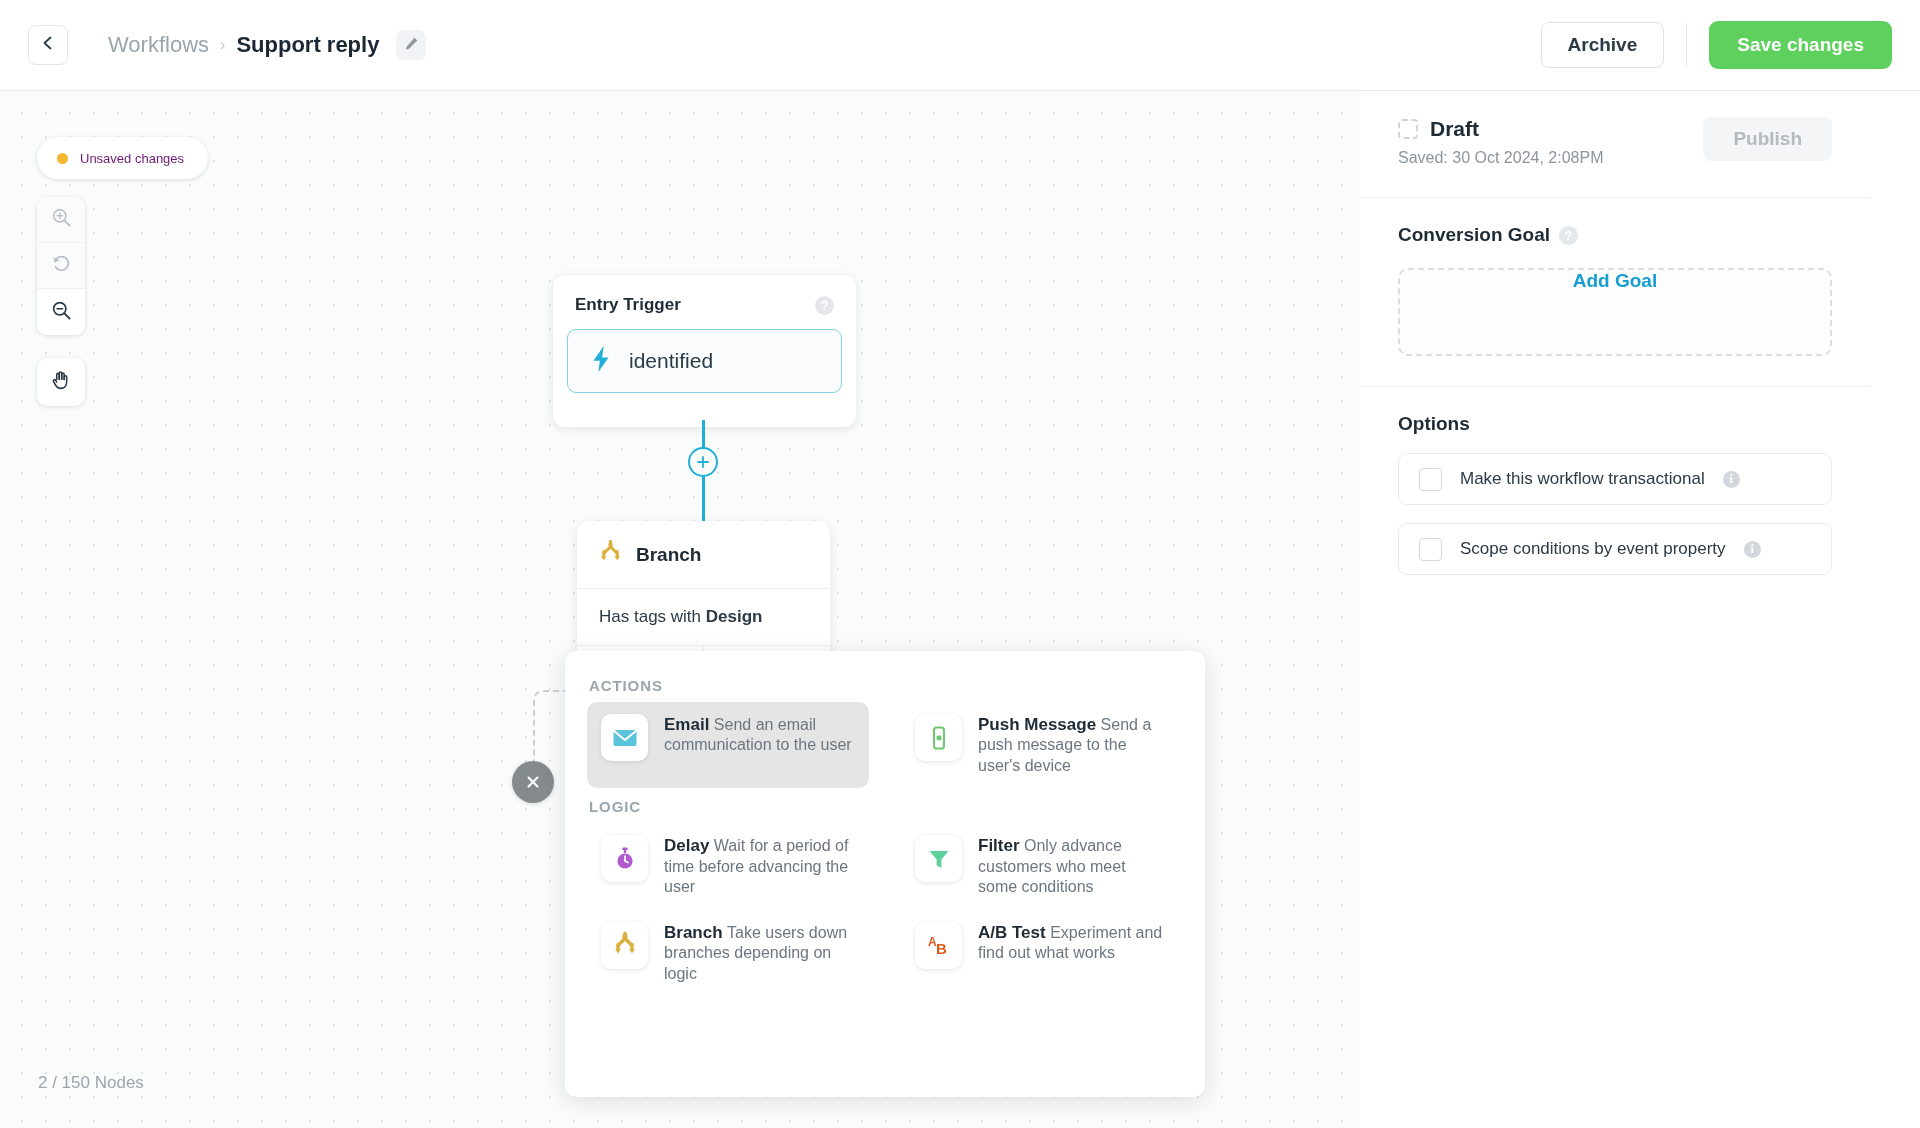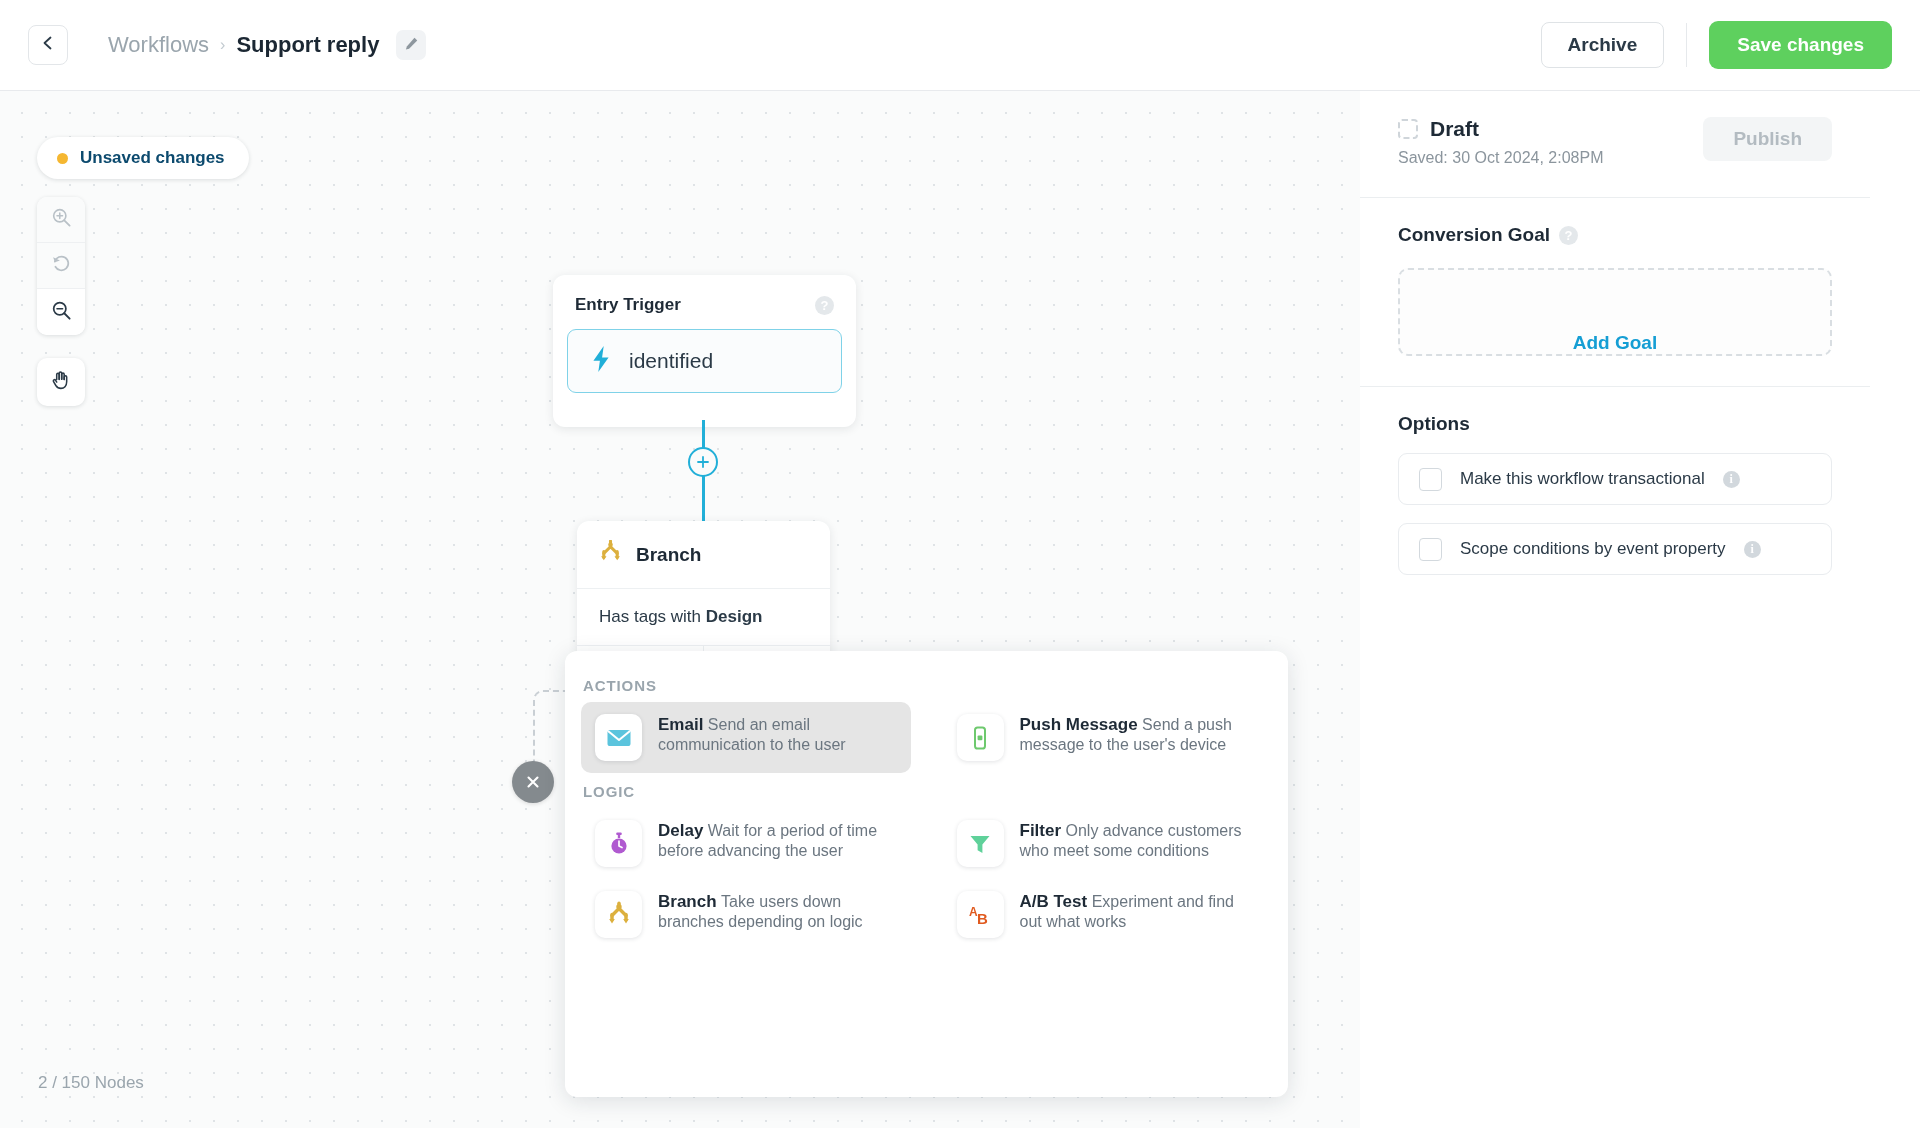--- a/index.html
+++ b/index.html
@@ -54,21 +54,21 @@
     overflow: hidden;
   }
   .rail { position: absolute; top: 91px; left: 1409px; width: 1px; height: 1037px; background: #e8eaed; }
 
   .unsaved-pill {
     position: absolute; left: 37px; top: 137px; height: 42px;
     background: #fff; border-radius: 21px; box-shadow: 0 1px 4px rgba(30,40,50,.14);
     display: flex; align-items: center; gap: 12px; padding: 0 24px 0 20px;
   }
   .dot-amber { width: 11px; height: 11px; border-radius: 50%; background: #f5b731; flex: none; }
-  .unsaved-pill span { font-size: 17px; font-weight: 700; color: #0c4a6e; white-space: nowrap; }
+  .unsaved-pill span { font-size: 13px; font-weight: 400; color: #701a75; white-space: nowrap; }
 
   .zoomstack {
     position: absolute; left: 37px; top: 197px; width: 48px;
     background: #fff; border-radius: 10px; box-shadow: 0 1px 4px rgba(30,40,50,.14);
     overflow: hidden;
   }
   .zoombtn {
     width: 48px; height: 46px; display: flex; align-items: center; justify-content: center;
     cursor: pointer; background: #fff; border-bottom: 1px solid #eef0f2;
   }
@@ -135,23 +135,23 @@
     border-top-left-radius: 10px; background: transparent;
   }
   .close-chip {
     position: absolute; left: 512px; top: 761px; width: 42px; height: 42px;
     border-radius: 50%; background: #848a8e; display: flex; align-items: center;
     justify-content: center; cursor: pointer; box-shadow: 0 1px 4px rgba(0,0,0,.14);
   }
 
   
   .picker {
-    position: absolute; left: 565px; top: 651px; width: 723px; height: 446px;
+    position: absolute; left: 565px; top: 651px; width: 640px; height: 446px;
     background: #fff; border-radius: 12px; box-shadow: 0 4px 22px rgba(25,38,52,.13);
-    padding: 20px 16px;
+    padding: 20px 22px;
   }
   .picker-group { font-size: 15px; font-weight: 700; letter-spacing: .9px; color: #9aa5ad;
     margin: 6px 0 8px 2px; }
   .picker-grid { display: grid; grid-template-columns: 1fr 1fr; gap: 0px 32px; }
   .picker-item {
     display: flex; gap: 16px; padding: 12px 14px; border-radius: 10px; cursor: pointer;
     align-items: flex-start;
   }
   .picker-item.selected { background: #e5e5e5; }
   .pi-icon {
@@ -177,21 +177,21 @@
   .draft-saved { font-size: 16px; color: #8b959d; margin-top: 8px; }
   .btn-publish {
     background: #f3f5f6; border: none; border-radius: 8px; color: #b3bbc1;
     font-size: 19px; font-weight: 700; padding: 0 30px; height: 44px;
     cursor: not-allowed; font-family: inherit;
   }
   .sec-title { font-size: 19px; font-weight: 700; color: #1e2a36; display: flex;
     align-items: center; gap: 9px; }
   .add-goal {
     margin-top: 22px; height: 88px; border: 2px dashed #d9dee2; border-radius: 10px;
-    display: flex; align-items: flex-end; justify-content: center; cursor: pointer;
+    display: flex; align-items: flex-start; justify-content: center; cursor: pointer;
     background: #fdfdfd;
   }
   .add-goal span { color: #159ed4; font-size: 19px; font-weight: 700; }
   .opt-row {
     margin-top: 18px; height: 52px; border: 1px solid #e9ecef; border-radius: 9px;
     display: flex; align-items: center; gap: 18px; padding: 0 20px; cursor: pointer;
   }
   .opt-box { width: 23px; height: 23px; border: 1.5px solid #d3d9de; border-radius: 4px;
     background: #fff; flex: none; }
   .opt-label { font-size: 17px; color: #2b3a47; }

